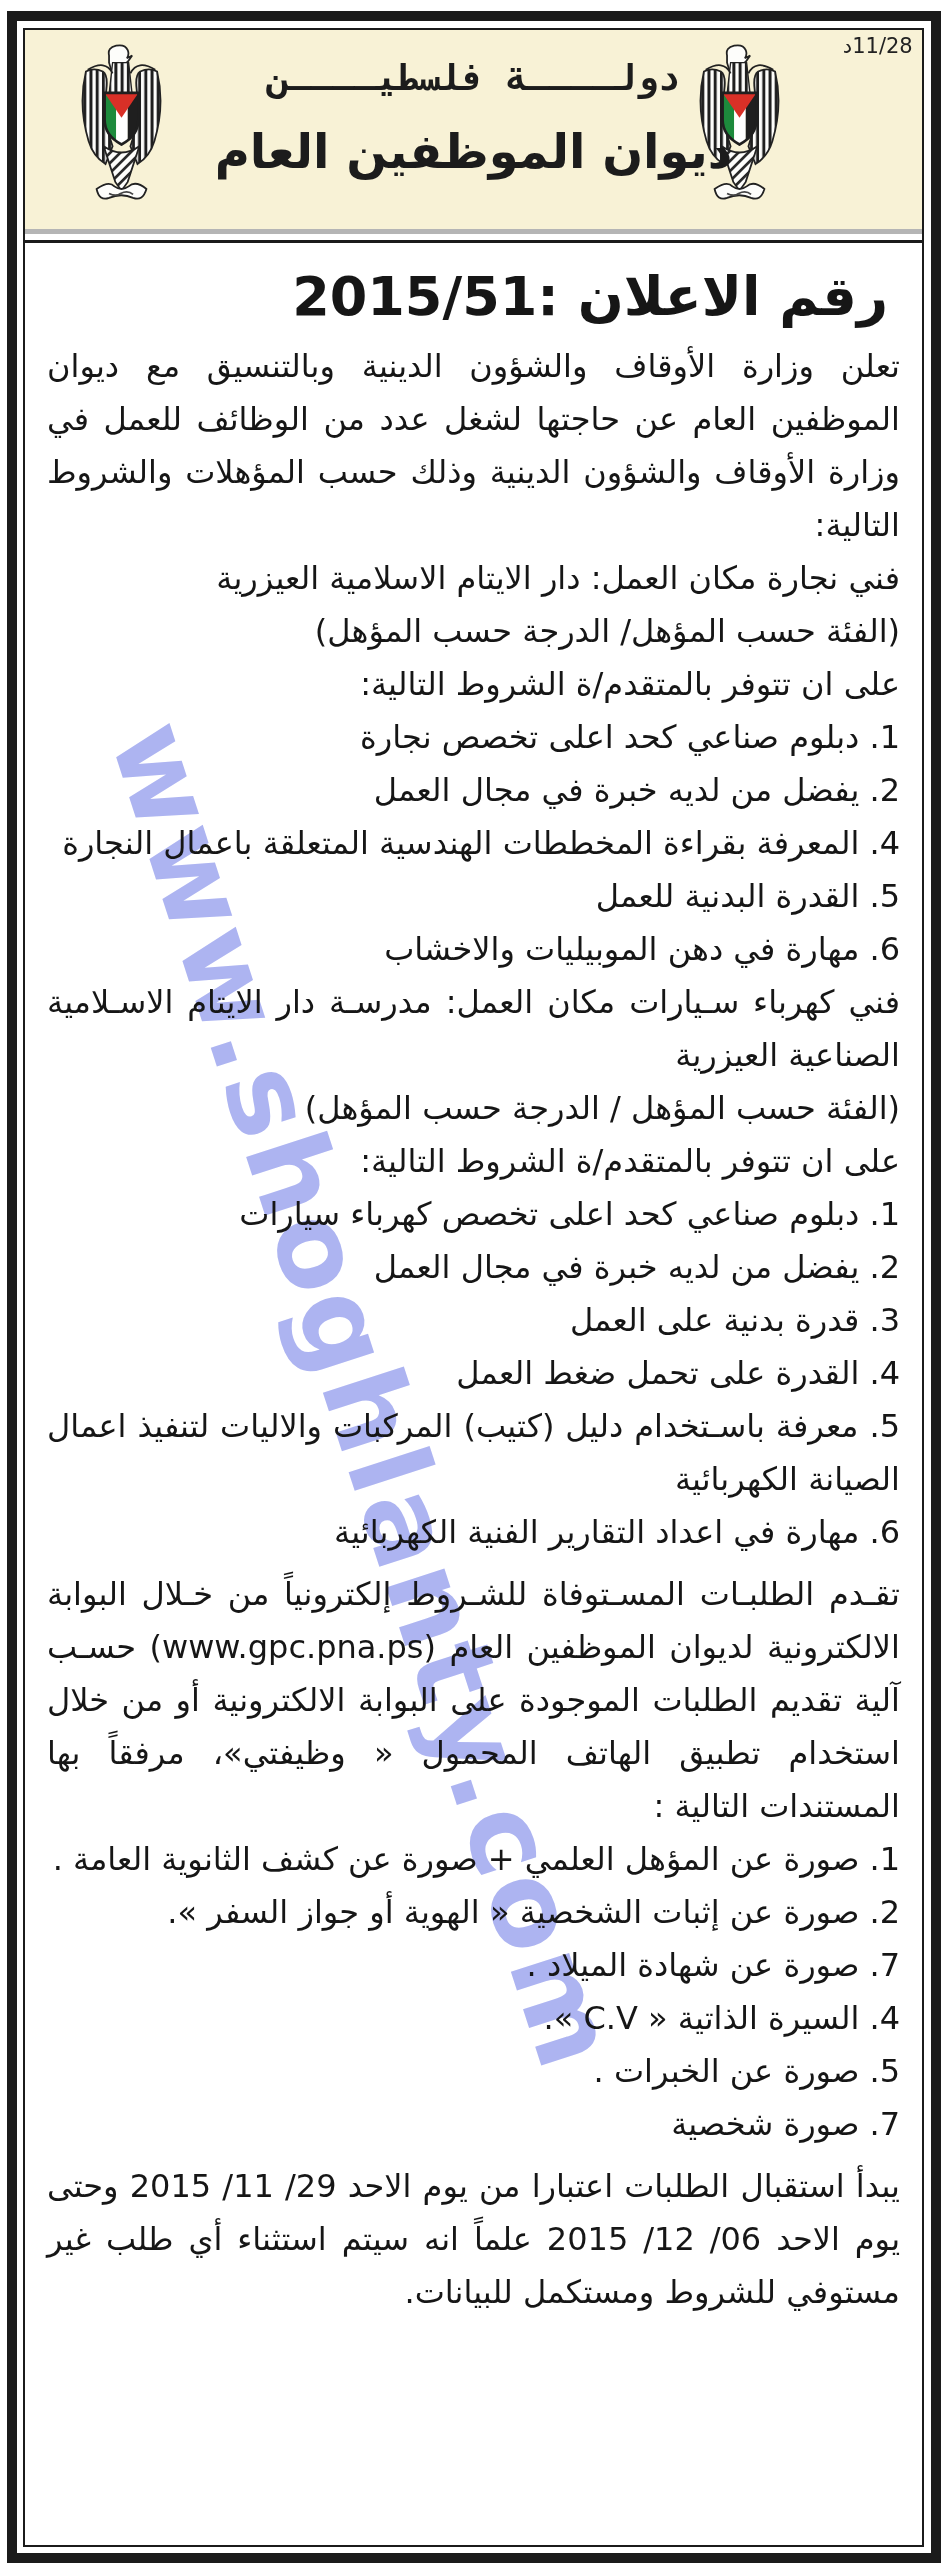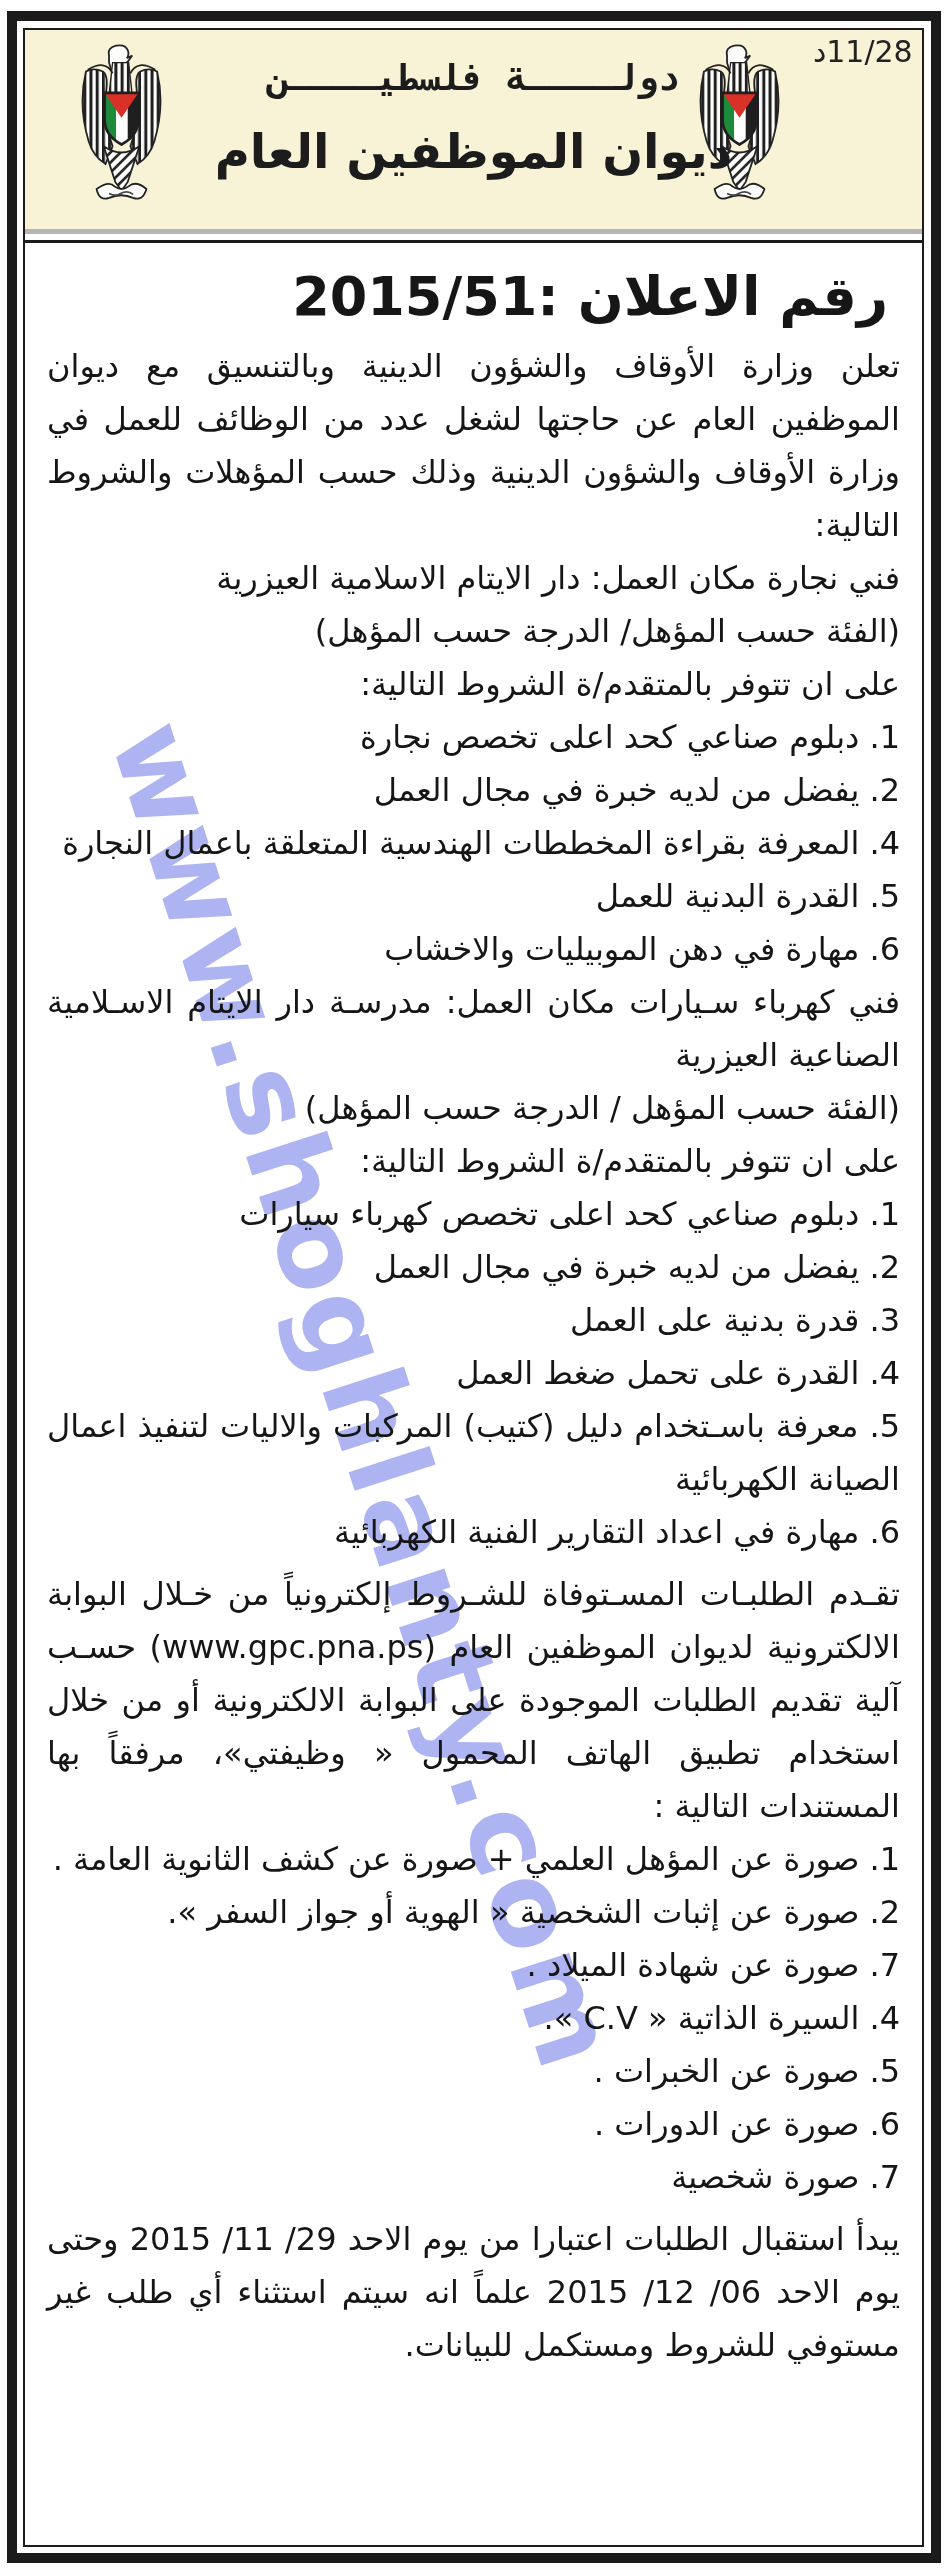--- a/index.html
+++ b/index.html
@@ -32,21 +32,21 @@
   .emblem{position:absolute;top:13px;}
   .emblem.left{left:52px;}
   .emblem.right{right:138px;}
   .org-block{
     position:absolute;left:0;right:0;top:26px;text-align:center;
     direction:rtl;font-weight:bold;color:#1c1c1c;
   }
   .org-line1{font-size:36px;line-height:50px;font-family:Liberation Mono, monospace;}
   .org-line2{font-size:48px;line-height:50px;margin-top:20.5px;}
   .corner-note{
-    position:absolute;top:4.7px;right:9.3px;font-size:30px;
+    position:absolute;top:4.7px;right:9.3px;font-size:21px;
     direction:ltr;unicode-bidi:bidi-override;color:#222;
   }
   
   .doc-title{
     direction:rtl;text-align:right;font-weight:bold;font-size:54px;
     margin:24px 34px 13px 34px;line-height:60px;
   }
   .content{
     position:relative;z-index:1;direction:rtl;
     padding:0 22px;font-size:32px;line-height:53px;
@@ -161,20 +161,19 @@
         <p class="p">3. قدرة بدنية على العمل</p>
         <p class="p">4. القدرة على تحمل ضغط العمل</p>
         <p class="p">5. معرفة باسـتخدام دليل (كتيب) المركبات والاليات لتنفيذ اعمال الصيانة الكهربائية</p>
         <p class="p">6. مهارة في اعداد التقارير الفنية الكهربائية</p>
         <p class="p mt">تقـدم الطلبـات المسـتوفاة للشـروط إلكترونياً من خـلال البوابة الالكترونية لديوان الموظفين العام (www.gpc.pna.ps) حسـب آلية تقديم الطلبات الموجودة على البوابة الالكترونية أو من خلال استخدام تطبيق الهاتف المحمول « وظيفتي»، مرفقاً بها المستندات التالية :</p>
         <p class="p">1. صورة عن المؤهل العلمي + صورة عن كشف الثانوية العامة .</p>
         <p class="p">2. صورة عن إثبات الشخصية « الهوية أو جواز السفر ».</p>
         <p class="p">7. صورة عن شهادة الميلاد .</p>
         <p class="p">4. السيرة الذاتية « C.V ».</p>
         <p class="p">5. صورة عن الخبرات .</p>
-        <p class="p">6. صورة عن الدورات .</p>
         <p class="p">7. صورة شخصية</p>
         <p class="p mt">يبدأ استقبال الطلبات اعتبارا من يوم الاحد 29/ 11/ 2015 وحتى يوم الاحد 06/ 12/ 2015 علماً انه سيتم استثناء أي طلب غير مستوفي للشروط ومستكمل للبيانات.</p>
       </div>
 
   </div>
 </div>
 
 
 </body></html>

